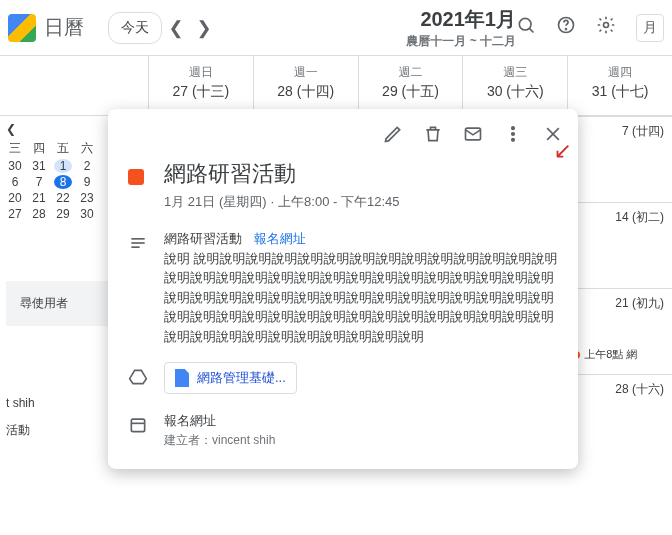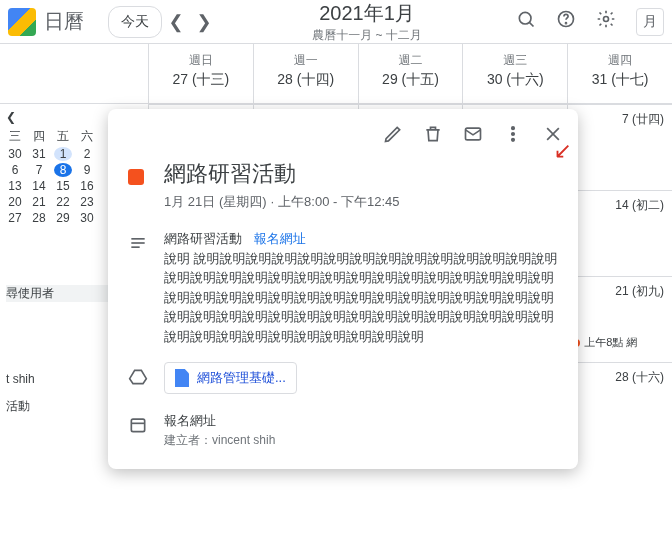--- a/index.html
+++ b/index.html
@@ -1,42 +1,42 @@
 <!DOCTYPE html>
 <html><head>
 <meta charset="utf-8">
 <style>
   * { box-sizing: border-box; margin: 0; padding: 0; font-family: "Helvetica Neue", Arial, "Microsoft JhengHei", sans-serif; }
   body { width: 672px; height: 535px; overflow: hidden; background: #fff; position: relative; }
-  .topbar { display: flex; align-items: center; height: 44px; border-bottom: 1px solid #dadce0; padding: 0 8px; }
+  .topbar { display: flex; align-items: center; height: 56px; border-bottom: 1px solid #dadce0; padding: 0 8px; }
   .brand { display: flex; align-items: center; gap: 8px; margin-right: 24px; }
   .logo { width: 28px; height: 28px; background: linear-gradient(135deg,#4285f4 40%,#fbbc04 40%,#fbbc04 70%,#34a853 70%); border-radius: 4px; }
   .app-title { font-size: 20px; color: #5f6368; }
   .today-btn { border: 1px solid #dadce0; background: #fff; color: #3c4043; font-size: 14px; padding: 6px 12px; border-radius: 12px; cursor: pointer; }
   .nav-arrow { width: 28px; text-align: center; font-size: 18px; color: #5f6368; cursor: pointer; }
-  .month-block { flex: 1; text-align: center; }
+  .month-block { flex: 1; text-align: right; font-weight: bold; }
   .month-title { font-size: 20px; color: #3c4043; }
   .month-sub { font-size: 12px; color: #70757a; }
   .top-icons { display: flex; align-items: center; gap: 20px; color: #5f6368; }
   .top-icons span, .top-icons svg { cursor: pointer; font-size: 18px; }
 
   .headrow { display: flex; border-bottom: 1px solid #dadce0; height: 60px; }
   .sidecol { width: 148px; flex-shrink: 0; }
   .daycell { flex: 1; border-left: 1px solid #dadce0; text-align: center; padding-top: 8px; }
   .daycell .dow { font-size: 12px; color: #70757a; }
   .daycell .dnum { font-size: 14px; color: #3c4043; margin-top: 2px; }
 
   .body-area { display: flex; height: calc(535px - 56px - 60px); }
   .left-panel { width: 148px; flex-shrink: 0; font-size: 12px; color: #3c4043; padding: 6px; }
   .mini-nav { display:flex; align-items:center; gap:6px; margin-bottom:4px;}
   .mini-row { display: flex; gap: 6px; margin: 2px 0; }
   .mini-row span { width: 18px; text-align: center; }
   .mini-row .sel1 { background:#d2e3fc; border-radius:50%; }
   .mini-row .sel2 { background:#1a73e8; color:#fff; border-radius:50%; }
-  .left-panel .guest { margin-top: 60px; background:#f1f3f4; padding:0; }
+  .left-panel .guest { margin-top: 60px; background:#f1f3f4; padding:14px; }
   .grid-right { flex: 1; display: grid; grid-template-columns: repeat(5, 1fr); grid-auto-rows: 86px; }
   .gcell { border-left: 1px solid #dadce0; border-top: 1px solid #dadce0; font-size: 12px; text-align: right; padding: 6px 8px; color: #3c4043; position: relative;}
   .chip { position:absolute; left:4px; bottom:12px; font-size:11px; color:#3c4043; display:flex; align-items:center; gap:4px;}
   .chip .dot { width:8px; height:8px; border-radius:50%; background:#f4511e; display:inline-block;}
 
   .popup { position: absolute; left: 108px; top: 109px; width: 470px; background: #fff; border-radius: 8px; box-shadow: 0 4px 16px rgba(0,0,0,0.25); padding: 0 20px 20px 56px; min-height: 340px; }
   .popup-actions { height: 50px; display: flex; justify-content: flex-end; align-items: center; gap: 18px; color: #5f6368; margin-right:-6px;}
   .popup-actions .ib { width:22px; height:22px; display:flex; align-items:center; justify-content:center; cursor:pointer; }
   .evt-color { position:absolute; left:20px; top:60px; width:16px; height:16px; background:#f4511e; border-radius:3px;}
   .evt-title { font-size: 22px; color:#3c4043; }
@@ -128,26 +128,20 @@
         <span class="sel1">1</span>
         <span>2</span>
       </div>
     <div class="mini-row">
         <span>6</span>
         <span>7</span>
         <span class="sel2">8</span>
         <span>9</span>
       </div>
     <div class="mini-row">
-        <span>13</span>
-        <span>14</span>
-        <span>15</span>
-        <span>16</span>
-      </div>
-    <div class="mini-row">
         <span>20</span>
         <span>21</span>
         <span>22</span>
         <span>23</span>
       </div>
     <div class="mini-row">
         <span>27</span>
         <span>28</span>
         <span>29</span>
         <span>30</span>

